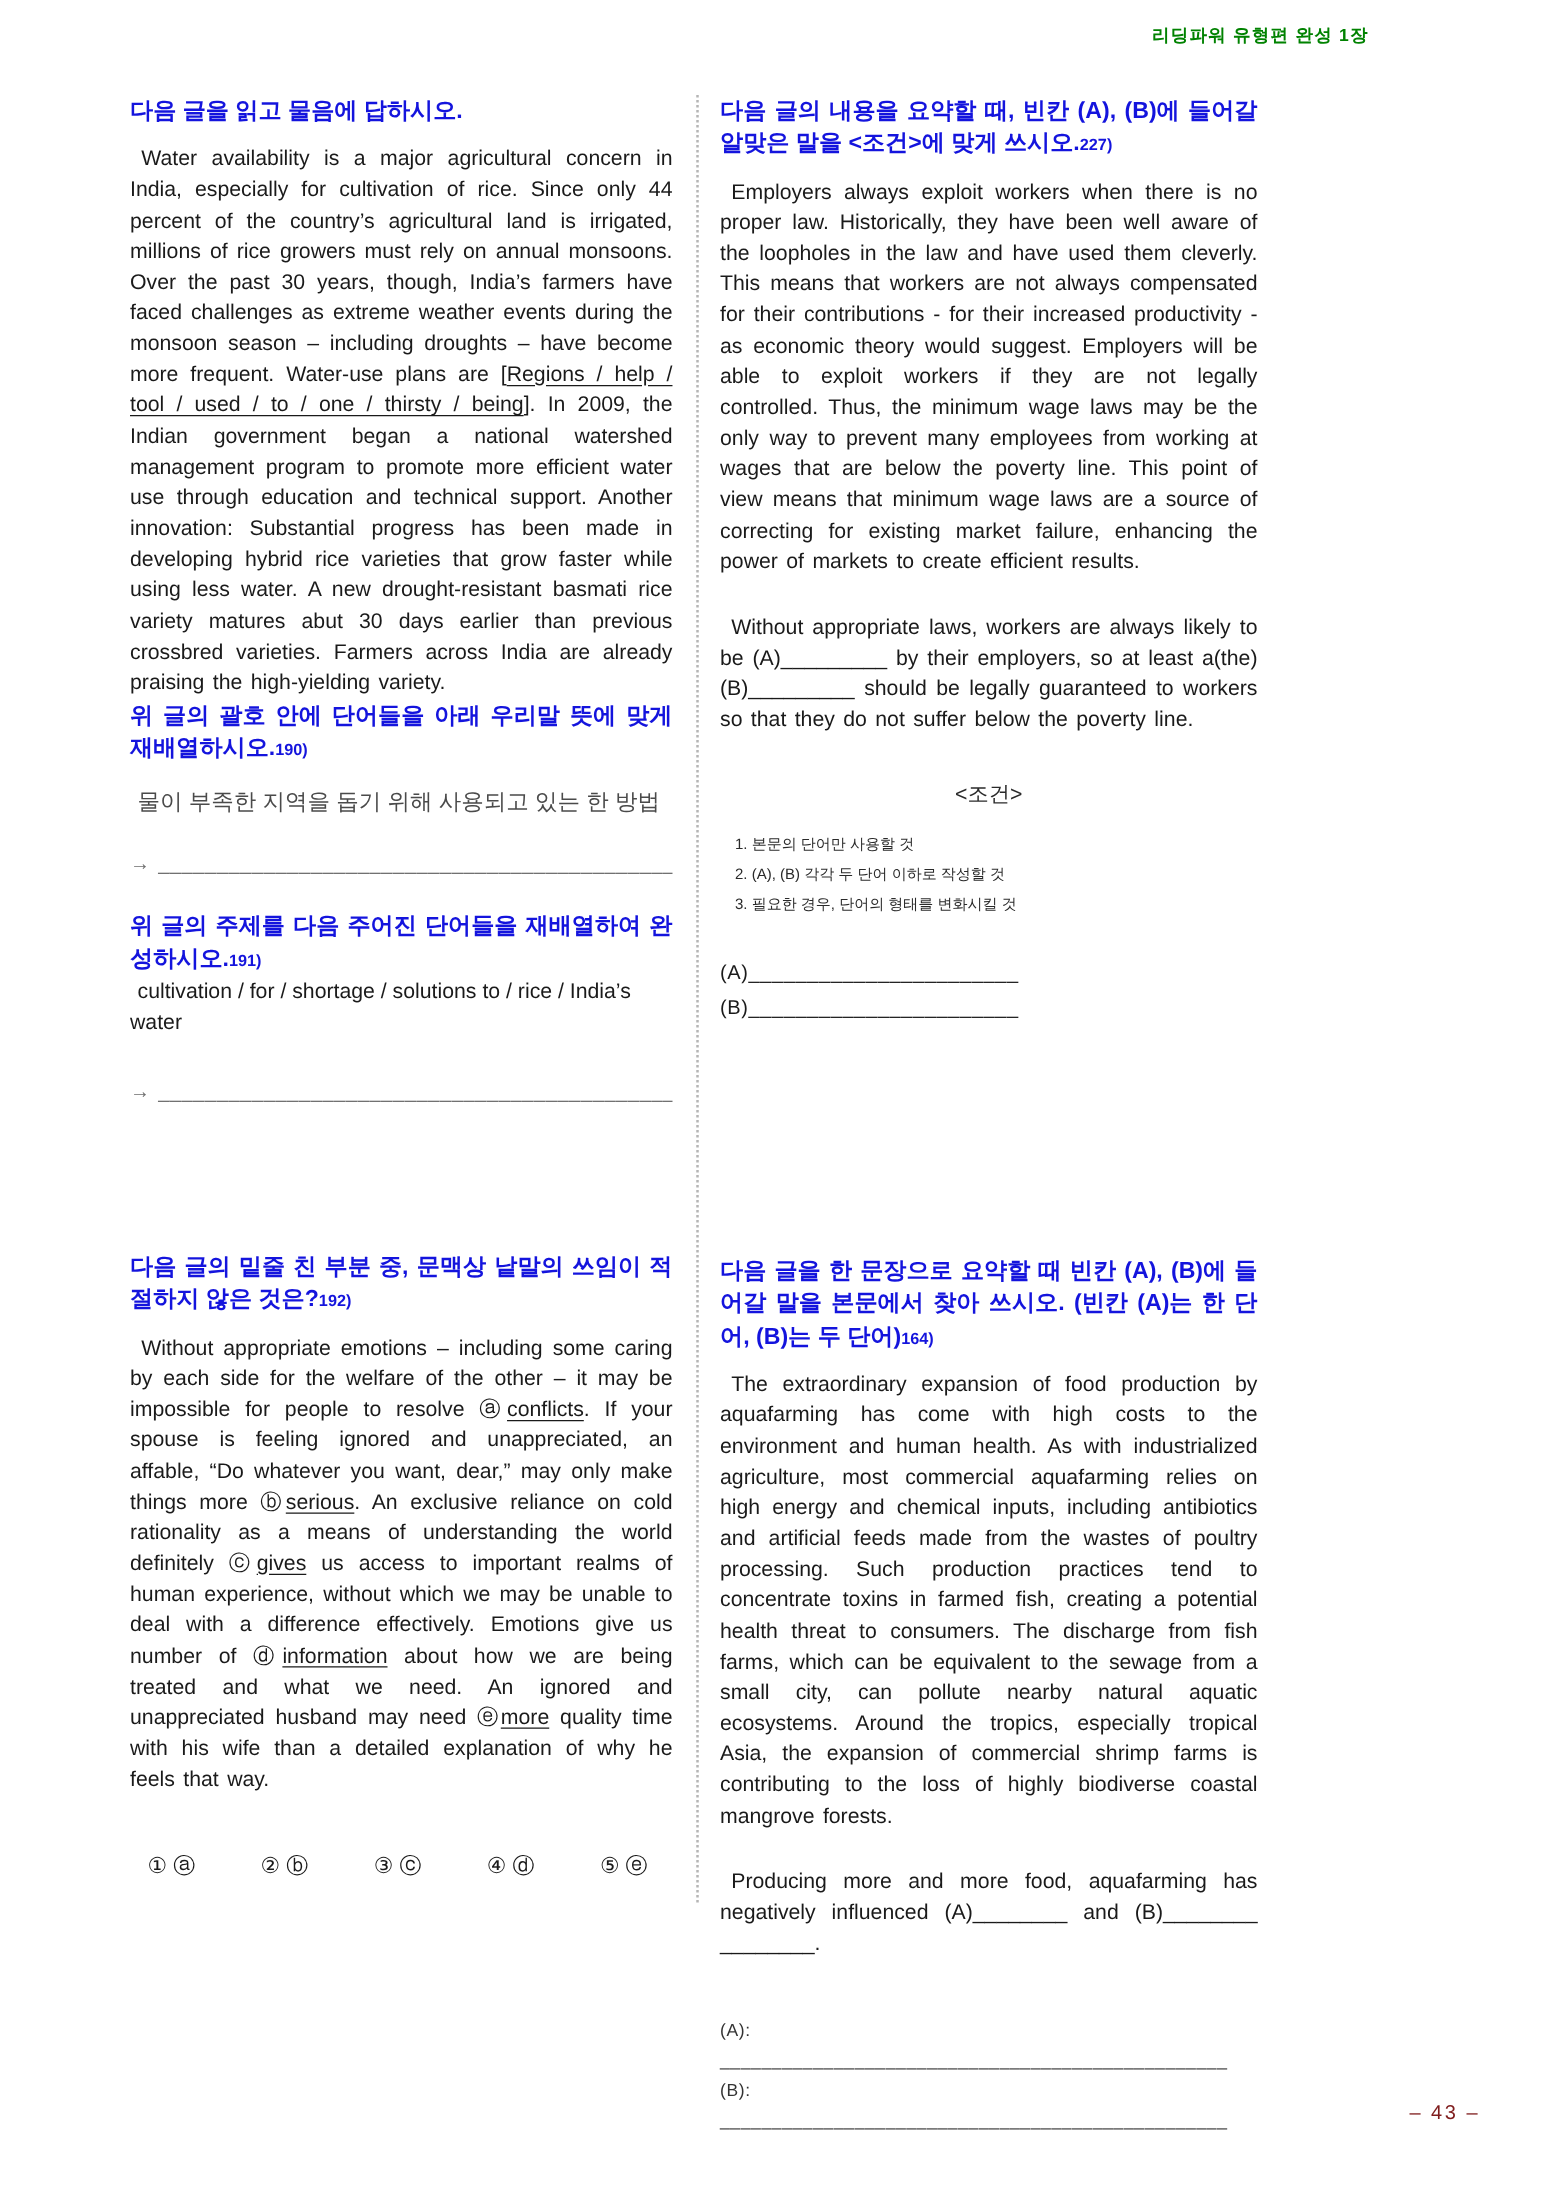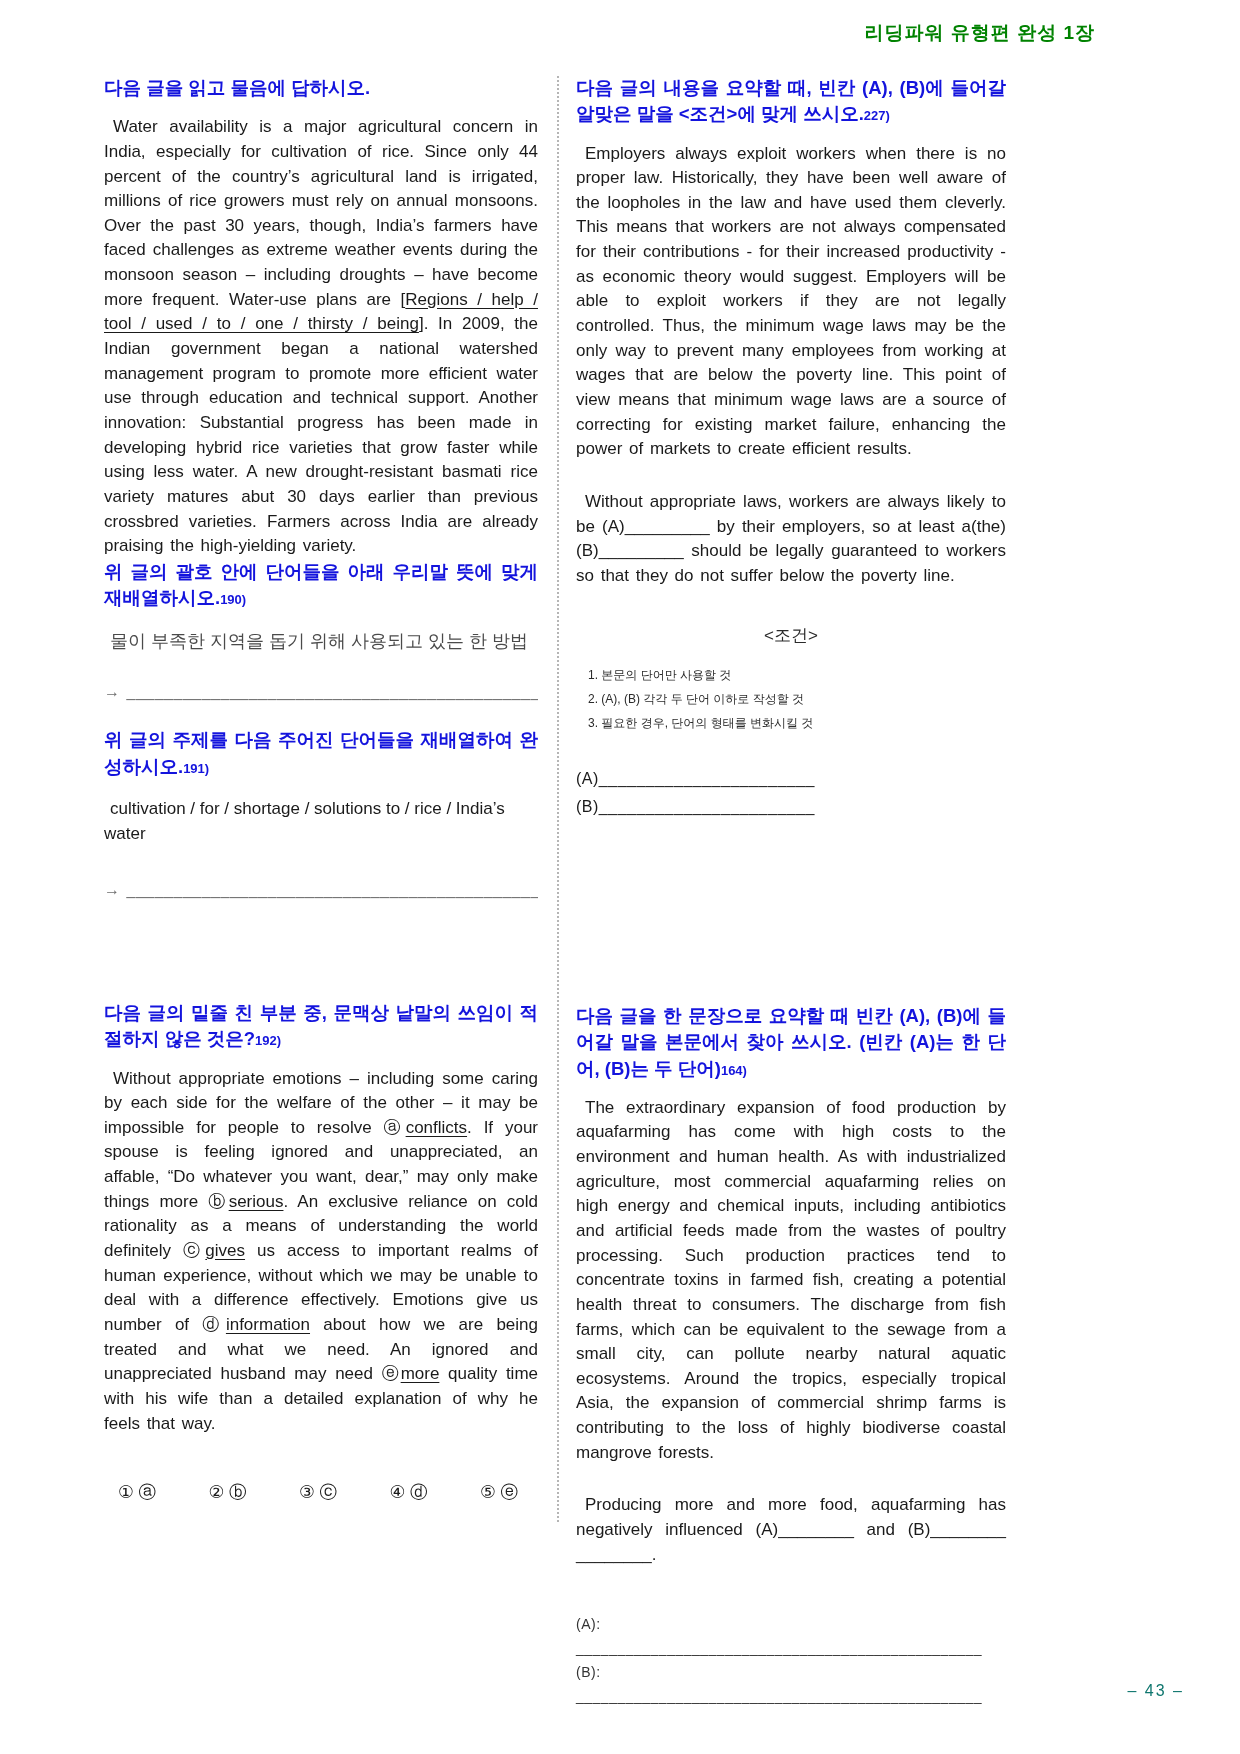--- a/index.html
+++ b/index.html
@@ -3,21 +3,21 @@
 <meta charset="utf-8">
 <style>
   html,body { margin:0; padding:0; background:#ffffff; }
   .page {
     position:relative; width:1240px; height:1754px; background:#ffffff;
     font-family:"Liberation Sans","DejaVu Sans",sans-serif; color:#1a1a1a;
     overflow:hidden;
   }
   .header-title {
     position:absolute; top:20px; right:145px;
-    font-size:19px; font-weight:700; color:#008200; letter-spacing:1px;
+    font-size:14px; font-weight:700; color:#008200; letter-spacing:1px;
   }
   .divider {
     position:absolute; left:557px; top:76px; height:1446px; width:0;
     border-left:2px dotted #b5b5b5;
   }
   .col { position:absolute; top:75px; }
   .col-left  { left:104px; width:434px; }
   .col-right { left:576px; width:430px; }
   .lower { position:absolute; left:0; width:100%; }
   .lower-left  { top:925px; }
@@ -29,33 +29,33 @@
   }
   .q-num { font-size:13px; font-weight:700; color:#1414dd; }
   .para {
     font-size:17px; line-height:1.45; text-align:justify;
     text-indent:9px; word-spacing:2px; margin-top:14px;
   }
   .u { text-decoration:underline; text-underline-offset:3px; }
   .hint { font-size:18px; color:#4a4a4a; margin-top:18px; text-indent:6px; }
   .arrow-line { margin-top:30px; color:#6e6e6e; font-size:16px; letter-spacing:0.5px; white-space:nowrap; overflow:hidden; }
   .arrow-line .arrow { margin-right:6px; }
-  .words { font-size:17px; line-height:1.5; margin-top:16px; text-indent:6px; }
+  .words { font-size:17px; line-height:1.5; margin-top:0; text-indent:6px; }
   .mt26 { margin-top:26px; }
   .mt30 { }
   .choices {
     display:flex; justify-content:space-between; width:400px;
     padding-left:14px; margin-top:44px; font-size:17.5px;
   }
   .summary { margin-top:28px; }
   .cond-label { text-align:center; margin-top:36px; font-size:17px; color:#2a2a2a; }
   .cond-items { margin-top:16px; padding-left:12px; font-size:12px; line-height:2.0; color:#2a2a2a; }
   .ans-pair { margin-top:30px; font-size:16px; line-height:1.75; letter-spacing:0.5px; }
   .small-ans { margin-top:46px; font-size:14px; color:#333333; line-height:1.7; letter-spacing:0.5px; }
-  .footer-page { position:absolute; top:1682px; right:56px; font-size:16px; color:#0f766e; letter-spacing:2px; }
+  .footer-page { position:absolute; top:1682px; right:56px; font-size:16px; color:#7f1d1d; letter-spacing:2px; }
 </style>
 </head>
 <body>
 
 <div class="page">
 
   <div class="header-title">리딩파워 유형편 완성 1장</div>
 
   <div class="divider"></div>
 

